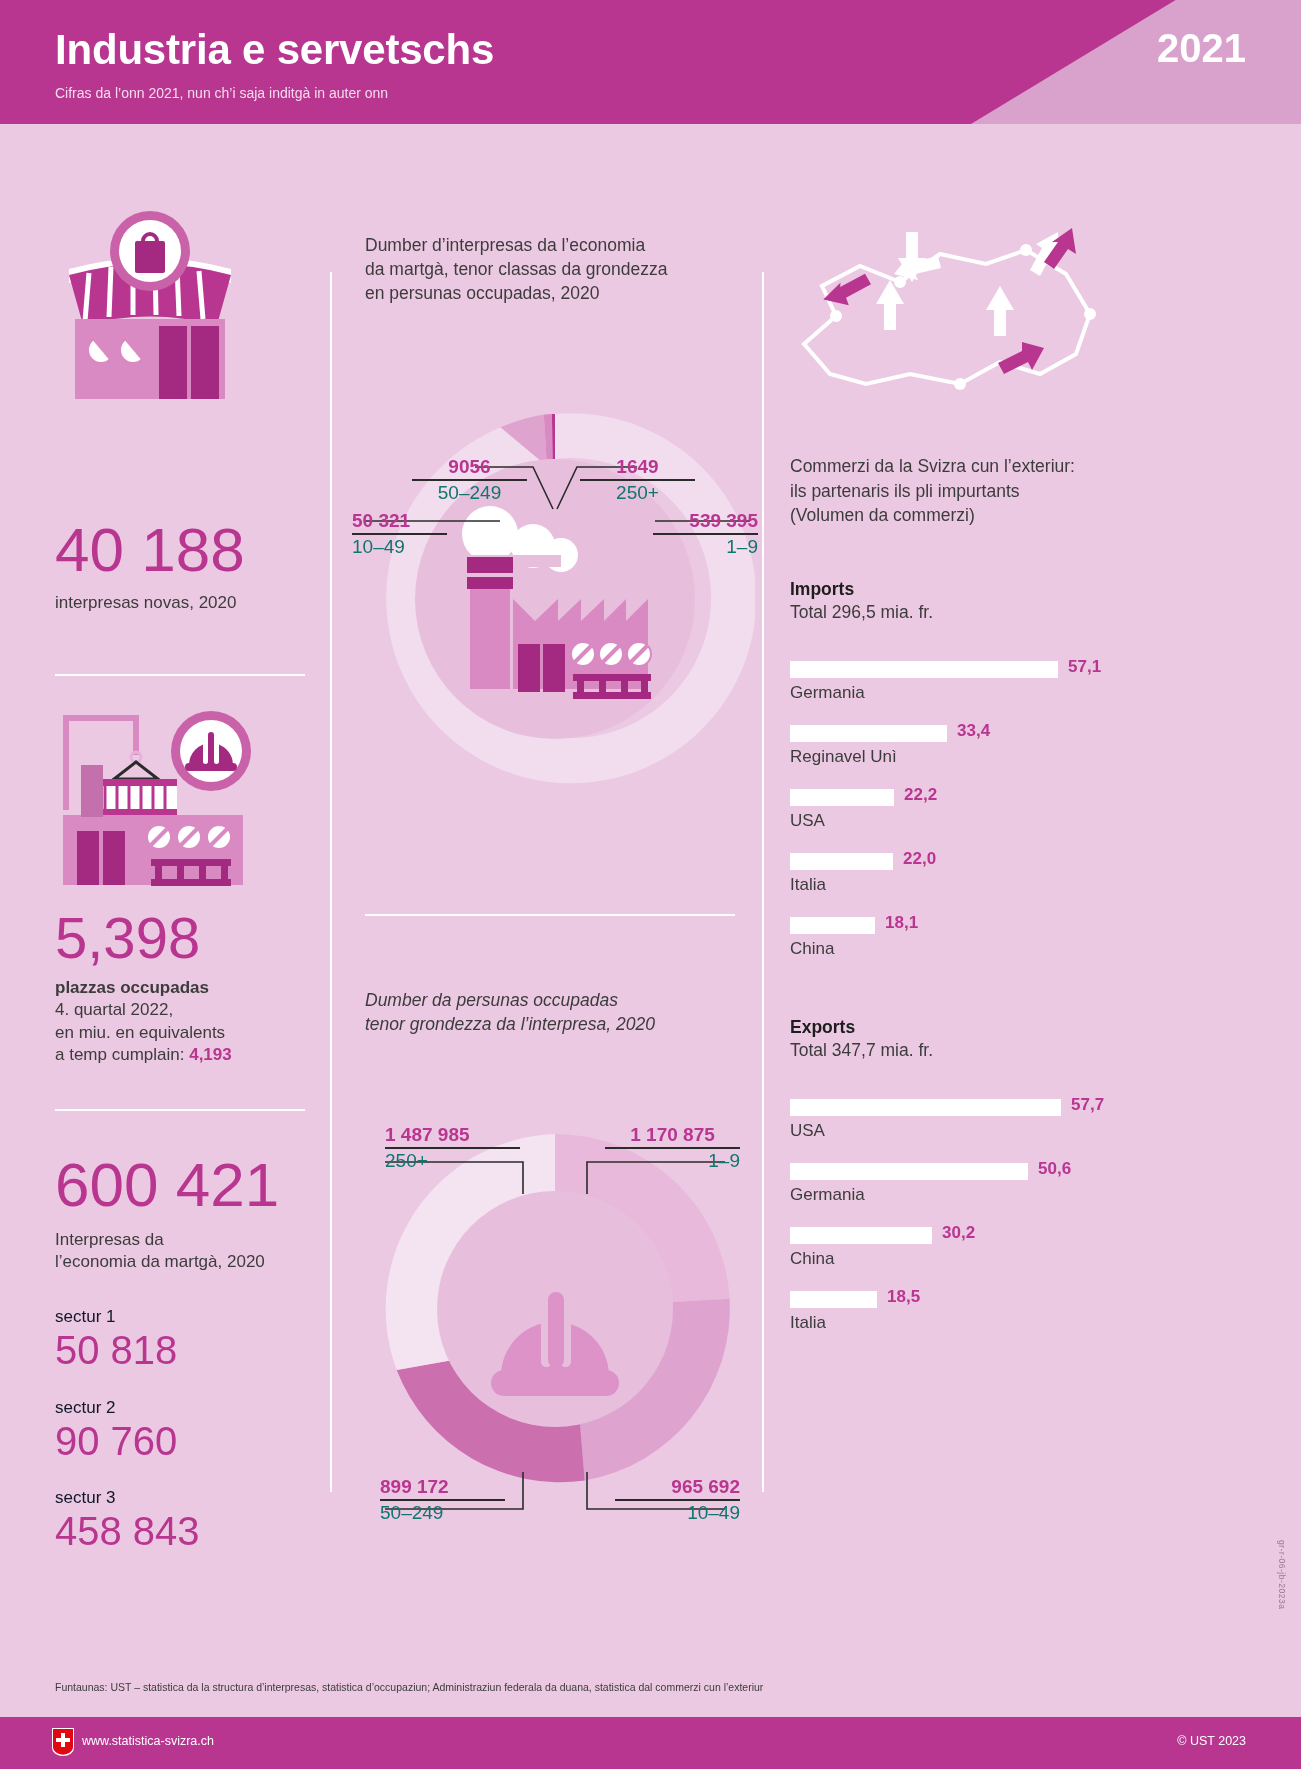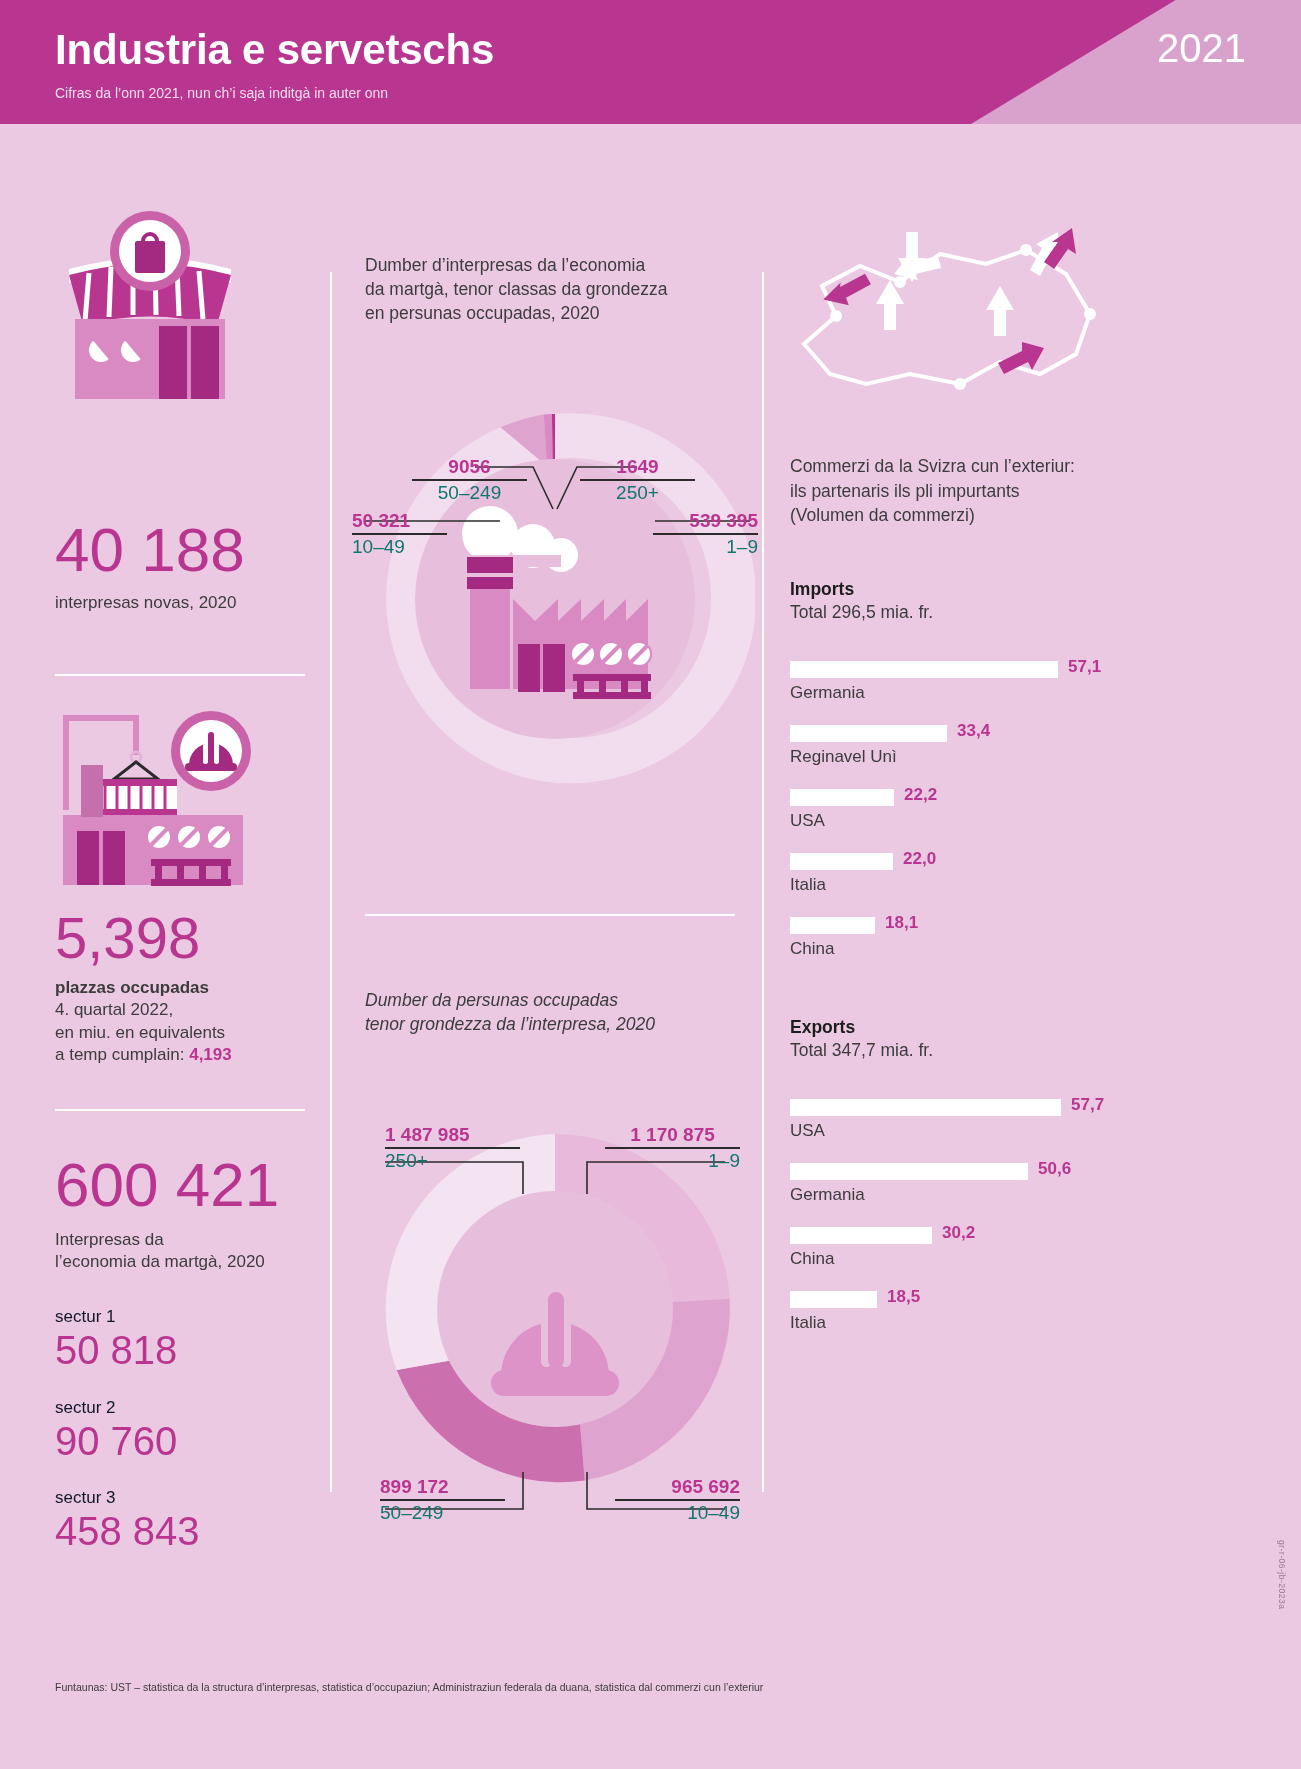--- a/index.html
+++ b/index.html
@@ -22,21 +22,21 @@
   .header .htitle {
     position:absolute; left:55px; top:26px;
     font-size:42px; font-weight:bold; color:#ffffff; letter-spacing:-0.2px;
   }
   .header .hsub {
     position:absolute; left:55px; top:85px;
     font-size:14px; color:#f4dcec;
   }
   .header .hyear {
     position:absolute; right:55px; top:26px;
-    font-size:40px; font-weight:normal; color:#ffffff;
+    font-size:40px; font-weight:bold; color:#ffffff;
   }
 
   
   .body-area { position:relative; width:1301px; height:1645px; background:#ecc9e2; }
 
   .col { position:absolute; top:0; }
   .col-left  { left:55px;  width:275px; }
   .col-mid   { left:360px; width:390px; }
   .col-right { left:790px; width:400px; }
 
@@ -232,21 +232,21 @@
       <div class="bignum n-md" style="margin-top:3px;">90 760</div>
     </div>
     <div style="position:absolute; left:0; top:1364px;">
       <div class="lbl-small">sectur 3</div>
       <div class="bignum n-md" style="margin-top:3px;">458 843</div>
     </div>
   </div>
 
   <div class="col col-mid">
 
-    <div class="chart-title" style="position:absolute; left:5px; top:110px; width:380px;margin-top:20px;">
+    <div class="chart-title" style="position:absolute; left:5px; top:110px; width:380px;">
       <div>Dumber d’interpresas da l’economia</div>
       <div>da martgà, tenor classas da grondezza</div>
       <div>en persunas occupadas, 2020</div>
     </div>
 
     <div style="position:absolute; left:-5px; top:245px; width:400px; height:430px;">
       <svg width="400" height="430" viewBox="0 0 400 430">
 
         <path d="M 200 45
                  A 185 185 0 1 1 145.6 58.3
@@ -499,14 +499,26 @@
           <div class="bar-name">Italia</div>
         </div>
       </div>
     </div>
   </div>
 
   <div class="vertical-code">gr-r-06-jb-2023a</div>
 
   <div class="source">Funtaunas: UST – statistica da la structura d’interpresas, statistica d’occupaziun; Administraziun federala da duana, statistica dal commerzi cun l’exteriur</div>
 
+  <div class="footer">
+    <div class="swiss">
+      <svg width="22" height="28" viewBox="0 0 22 28">
+        <path d="M0 0 h22 v20 a11 8 0 0 1 -11 8 a11 8 0 0 1 -11 -8 Z" fill="#ffffff"></path>
+        <path d="M1 1 h20 v18.5 a10 7.5 0 0 1 -10 7.2 a10 7.5 0 0 1 -10 -7.2 Z" fill="#e30613"></path>
+        <rect x="9" y="5" width="4" height="14" fill="#ffffff"></rect>
+        <rect x="4" y="10" width="14" height="4" fill="#ffffff"></rect>
+      </svg>
+    </div>
+    <div class="url">www.statistica-svizra.ch</div>
+    <div class="copy">© UST 2023</div>
+  </div>
 
 </div>
 
 </body></html>

